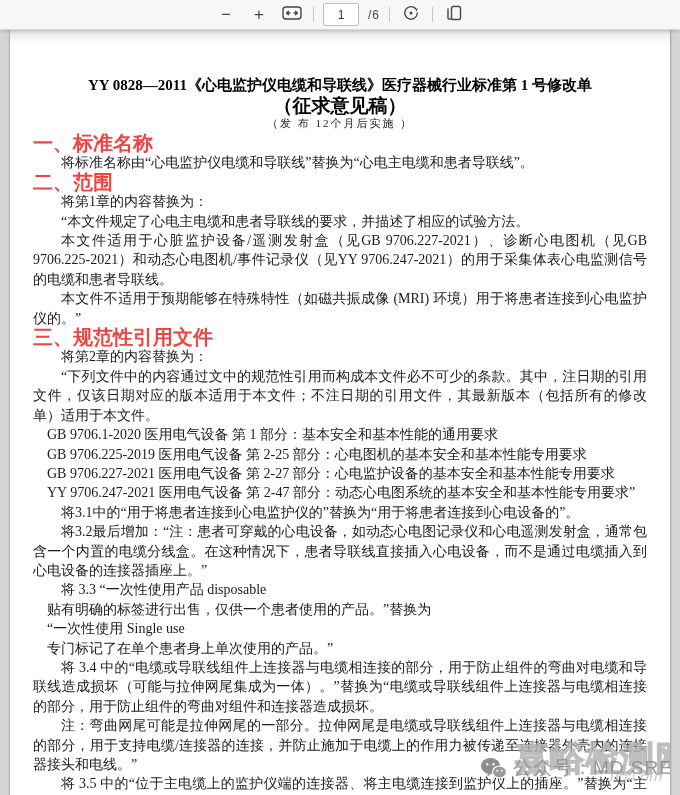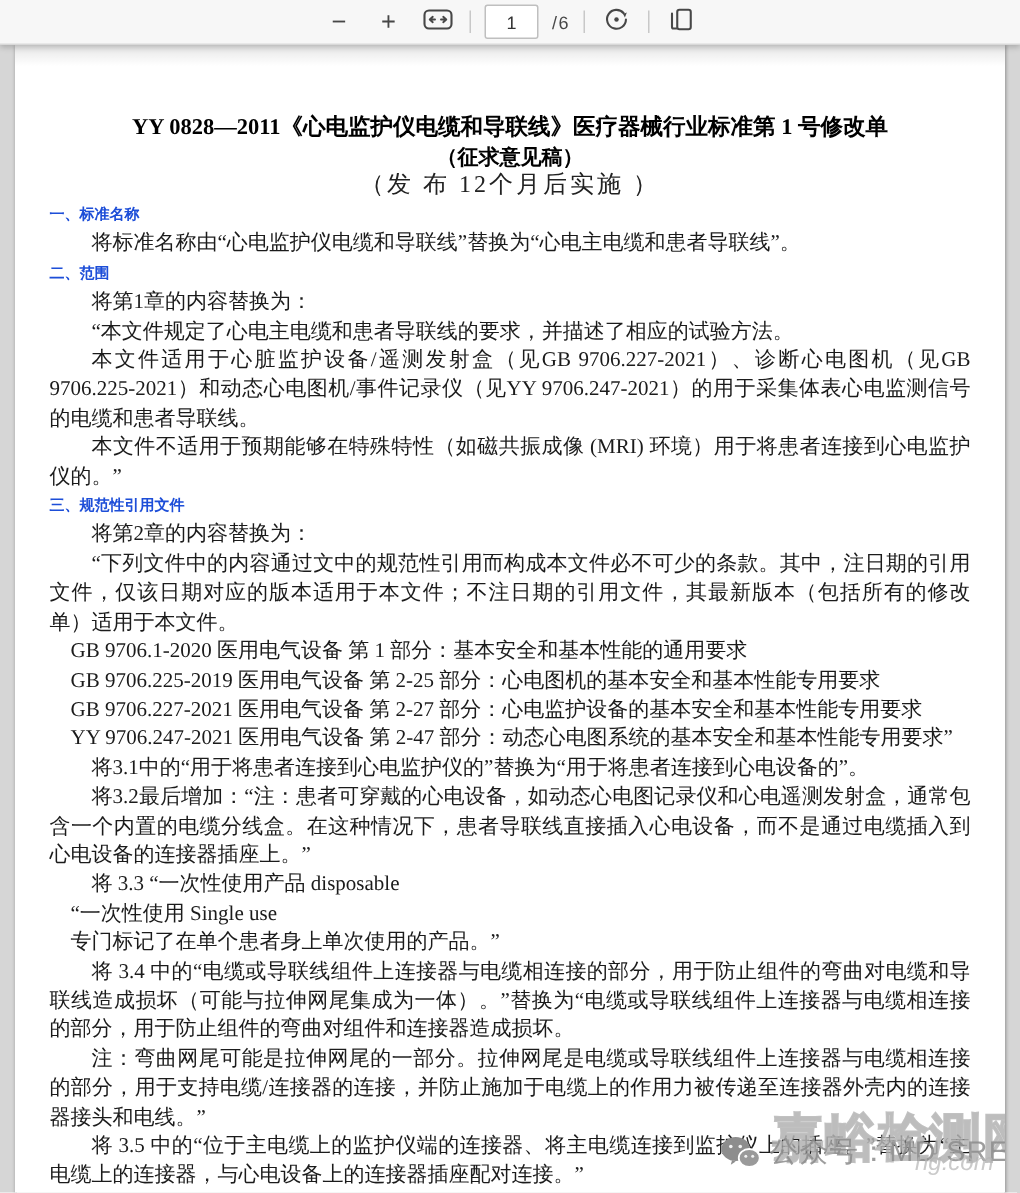--- a/index.html
+++ b/index.html
@@ -58,29 +58,29 @@
     color:#1b1b1b;
     font-size:14px;
     line-height:19.4px;
   }
   .doc-title {
     text-align:center; font-weight:bold; color:#000;
     font-size:15px; line-height:21px;
   }
   .doc-subtitle {
     text-align:center; font-weight:bold; color:#000;
-    font-size:14px; line-height:20px;
+    font-size:19px; line-height:20px;
   }
   .release-note {
-    text-align:center; font-size:16px; color:#222;
+    text-align:center; font-size:11px; color:#222;
     letter-spacing:2px; line-height:15px;
     margin-bottom:3px;
   }
   .sec-heading {
-    font-weight:bold; color:#1d4ed8; font-size:10px; line-height:19.4px;
+    font-weight:bold; color:#ef4444; font-size:20px; line-height:19.4px;
   }
   .para { text-align:justify; }
   .para.indent-1 { text-indent:1em; }
   .para.indent-2 { text-indent:2em; }
 
   
   .wm-name {
     position:absolute; left:505px; top:706px;
     font-family:"Liberation Sans",sans-serif;
     font-weight:bold; font-size:34px; letter-spacing:1px;
@@ -163,20 +163,21 @@
           <div class="sec-heading">三、规范性引用文件</div>
           <p class="para indent-2">将第2章的内容替换为：</p>
           <p class="para indent-2">“下列文件中的内容通过文中的规范性引用而构成本文件必不可少的条款。其中，注日期的引用文件，仅该日期对应的版本适用于本文件；不注日期的引用文件，其最新版本（包括所有的修改单）适用于本文件。</p>
           <p class="para indent-1">GB 9706.1-2020 医用电气设备 第 1 部分：基本安全和基本性能的通用要求</p>
           <p class="para indent-1">GB 9706.225-2019 医用电气设备 第 2-25 部分：心电图机的基本安全和基本性能专用要求</p>
           <p class="para indent-1">GB 9706.227-2021 医用电气设备 第 2-27 部分：心电监护设备的基本安全和基本性能专用要求</p>
           <p class="para indent-1">YY 9706.247-2021 医用电气设备 第 2-47 部分：动态心电图系统的基本安全和基本性能专用要求”</p>
           <p class="para indent-2">将3.1中的“用于将患者连接到心电监护仪的”替换为“用于将患者连接到心电设备的”。</p>
           <p class="para indent-2">将3.2最后增加：“注：患者可穿戴的心电设备，如动态心电图记录仪和心电遥测发射盒，通常包含一个内置的电缆分线盒。在这种情况下，患者导联线直接插入心电设备，而不是通过电缆插入到心电设备的连接器插座上。”</p>
           <p class="para indent-2">将 3.3 “一次性使用产品 disposable</p>
+          <p class="para indent-1">贴有明确的标签进行出售，仅供一个患者使用的产品。”替换为</p>
           <p class="para indent-1">“一次性使用 Single use</p>
           <p class="para indent-1">专门标记了在单个患者身上单次使用的产品。”</p>
           <p class="para indent-2">将 3.4 中的“电缆或导联线组件上连接器与电缆相连接的部分，用于防止组件的弯曲对电缆和导联线造成损坏（可能与拉伸网尾集成为一体）。”替换为“电缆或导联线组件上连接器与电缆相连接的部分，用于防止组件的弯曲对组件和连接器造成损坏。</p>
           <p class="para indent-2">注：弯曲网尾可能是拉伸网尾的一部分。拉伸网尾是电缆或导联线组件上连接器与电缆相连接的部分，用于支持电缆/连接器的连接，并防止施加于电缆上的作用力被传递至连接器外壳内的连接器接头和电线。”</p>
           <p class="para indent-2">将 3.5 中的“位于主电缆上的监护仪端的连接器、将主电缆连接到监护仪上的插座。”替换为“主电缆上的连接器，与心电设备上的连接器插座配对连接。”</p>
         </div>
     </div>
 
     <div class="wm-name">嘉峪检测网</div>
     <div class="wm-account">

